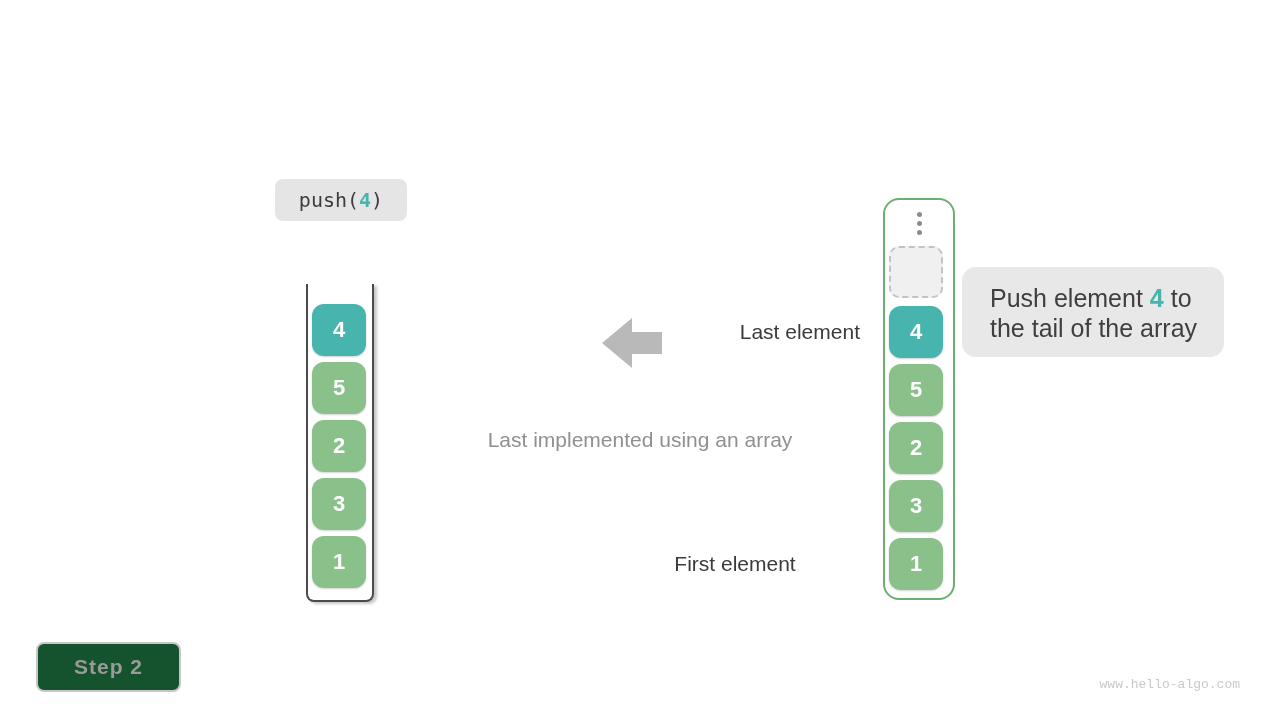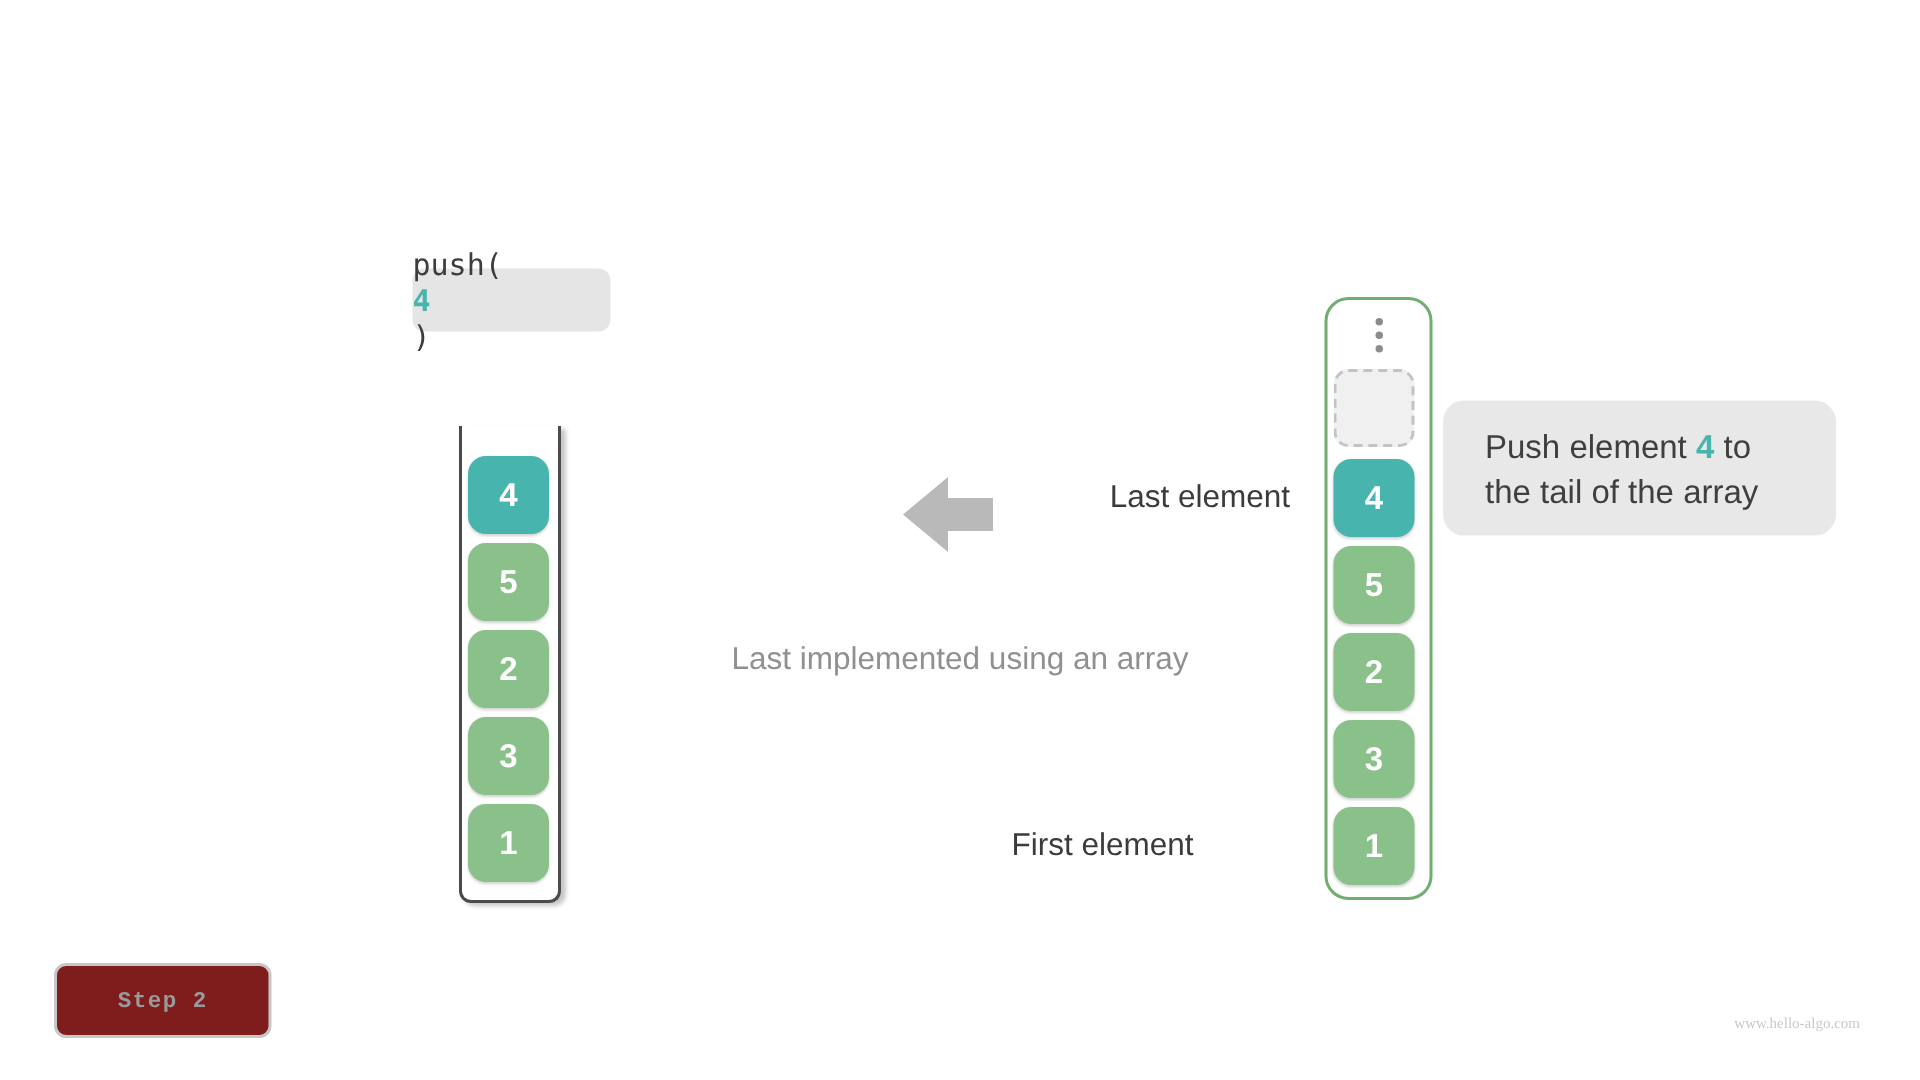--- a/index.html
+++ b/index.html
@@ -5,22 +5,22 @@
   html,body{margin:0;padding:0;background:#fff;}
   .canvas{
     position:relative;width:1280px;height:720px;background:#ffffff;overflow:hidden;
     font-family:"Liberation Sans",sans-serif;
   }
 
   
   .op-badge{
     position:absolute;left:275px;top:179px;width:132px;height:42px;
     background:#e5e5e5;border-radius:8px;
-    display:flex;align-items:flex-start;justify-content:center;
-    font-family:"DejaVu Sans Mono",monospace;font-size:20px;color:#3d3d3d;flex-direction:column;
+    display:flex;align-items:center;justify-content:center;
+    font-family:"DejaVu Sans Mono",monospace;font-size:20px;color:#3d3d3d;
   }
   .op-badge .hl{color:var(--teal,#48b4ae);font-weight:bold;}
 
   
   .left-stack{
     position:absolute;left:306px;top:284px;width:68px;height:318px;
     border:2px solid #4b4b4b;border-top:none;border-radius:0 0 8px 8px;
     box-shadow:3px 2px 3px rgba(0,0,0,.22);
     background:#fff;box-sizing:border-box;
   }
@@ -69,36 +69,36 @@
   .lbl-first{left:588px;top:552px;width:294px;text-align:center;}
   .caption{
     position:absolute;left:0;top:428px;width:1280px;text-align:center;
     font-size:21px;color:#909090;
   }
 
   
   .tooltip{
     position:absolute;left:962px;top:267px;width:262px;height:90px;box-sizing:border-box;
     background:#e8e8e8;border-radius:14px;padding:16px 0 0 28px;
-    font-size:22px;line-height:30px;color:#3f3f3f;
+    font-size:25px;line-height:30px;color:#3f3f3f;
   }
   .tooltip .hl{color:var(--teal,#48b4ae);font-weight:bold;}
 
   
   .step-badge{
     position:absolute;left:36px;top:642px;width:145px;height:50px;box-sizing:border-box;
-    background:#7f1d1d;border:2px solid #c7c7c7;border-radius:8px;
+    background:#14532d;border:2px solid #c7c7c7;border-radius:8px;
     display:flex;align-items:center;justify-content:center;
-    font-family:Liberation Mono, monospace;font-weight:bold;font-size:15px;color:#9a9a9a;
+    font-family:Liberation Sans, sans-serif;font-weight:bold;font-size:21px;color:#9a9a9a;
     letter-spacing:1px;
   }
 
   .watermark{
     position:absolute;right:40px;top:677px;
-    font-family:Liberation Serif, serif;font-size:10px;color:#c9c9c9;
+    font-family:Liberation Mono, monospace;font-size:13px;color:#c9c9c9;
   }
 </style>
 </head>
 <body>
 
 <div class="canvas">
 
   <div class="op-badge">
     <span>push(</span>
       <span class="hl">4</span>

